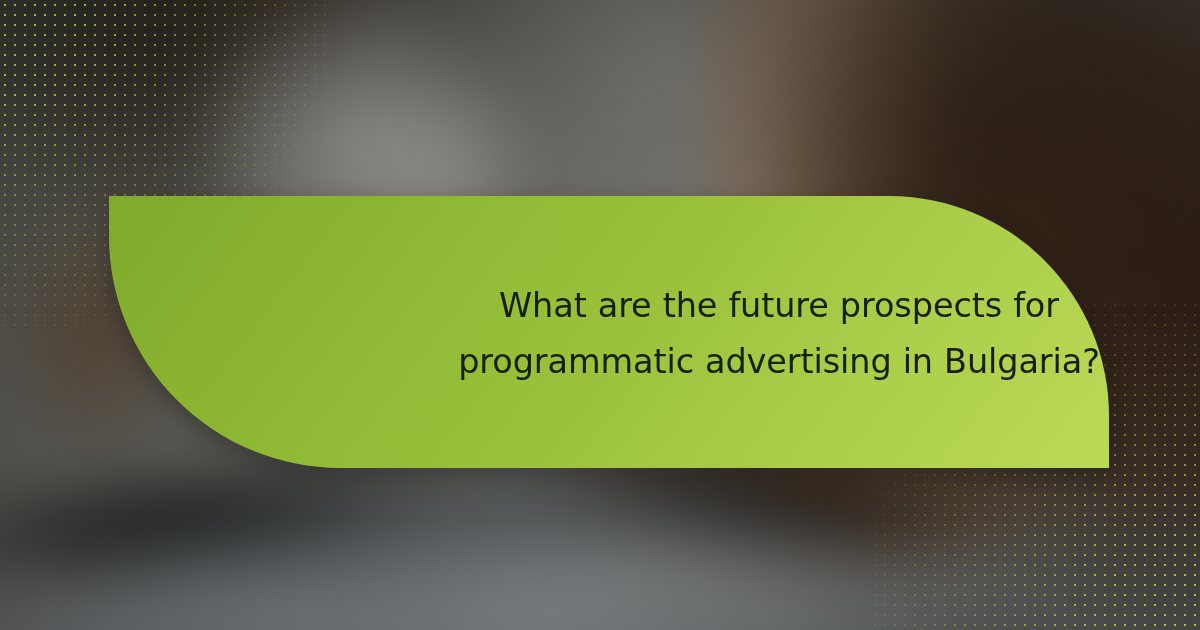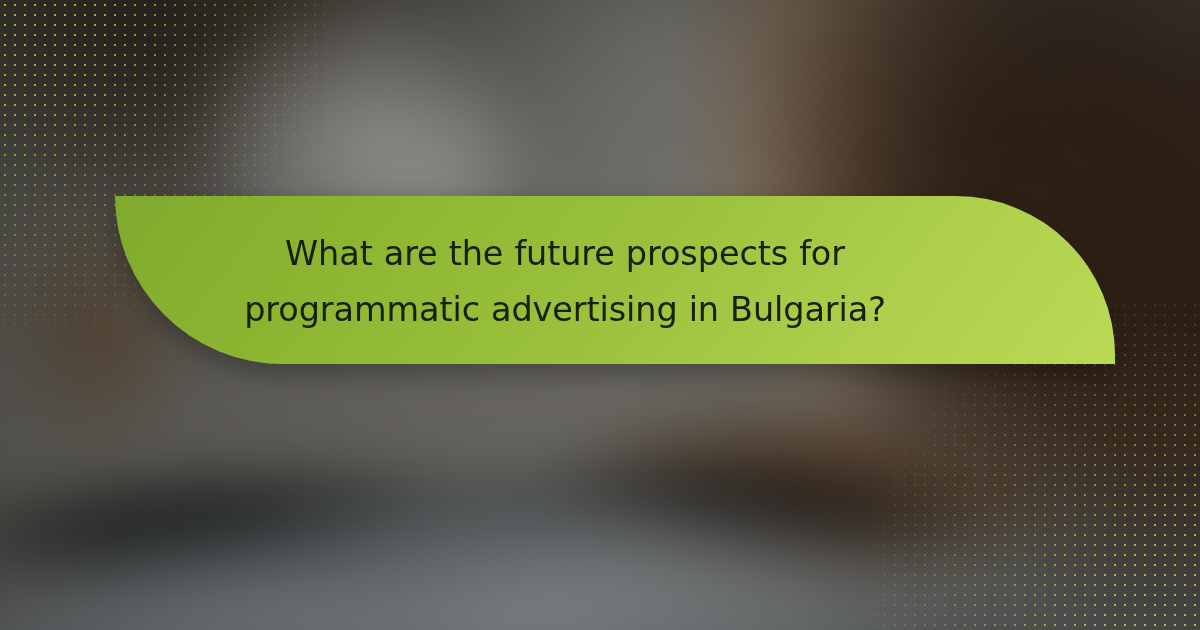--- a/index.html
+++ b/index.html
@@ -83,30 +83,30 @@
   .dots.br {
     bottom: 0; right: 0;
     -webkit-mask-image: radial-gradient(circle at 100% 100%, rgba(0,0,0,1) 0%, rgba(0,0,0,0.95) 22%, rgba(0,0,0,0.45) 52%, rgba(0,0,0,0) 78%);
     mask-image: radial-gradient(circle at 100% 100%, rgba(0,0,0,1) 0%, rgba(0,0,0,0.95) 22%, rgba(0,0,0,0.45) 52%, rgba(0,0,0,0) 78%);
     opacity: 0.85;
   }
 
   
   .card {
     position: absolute;
-    left: 115px;
+    left: 109px;
     top: 196px;
     width: 1000px;
-    height: 168px;
+    height: 272px;
     border-radius: 0 220px 0 232px;
     background: linear-gradient(128deg, #80aa2c 0%, #8bb531 22%, #9cc23d 52%, #adcf4c 76%, #bbd957 100%);
     box-shadow: 0 10px 26px rgba(0,0,0,0.30);
     display: flex;
     align-items: center;
-    justify-content: flex-start;
+    justify-content: flex-end;
   }
 
   .card-text {
     width: 660px;
     margin-left: 120px;
     margin-top: 4px;
     color: #16200b;
     font-size: 33.5px;
     line-height: 1.68;
     text-align: center;

